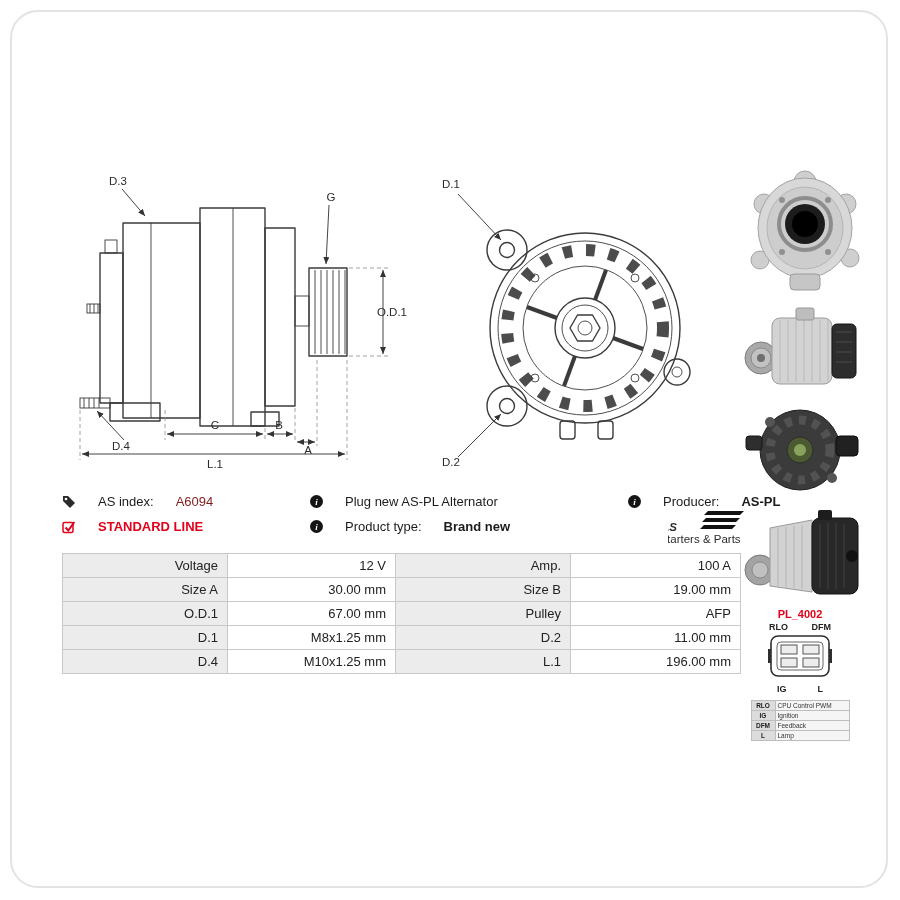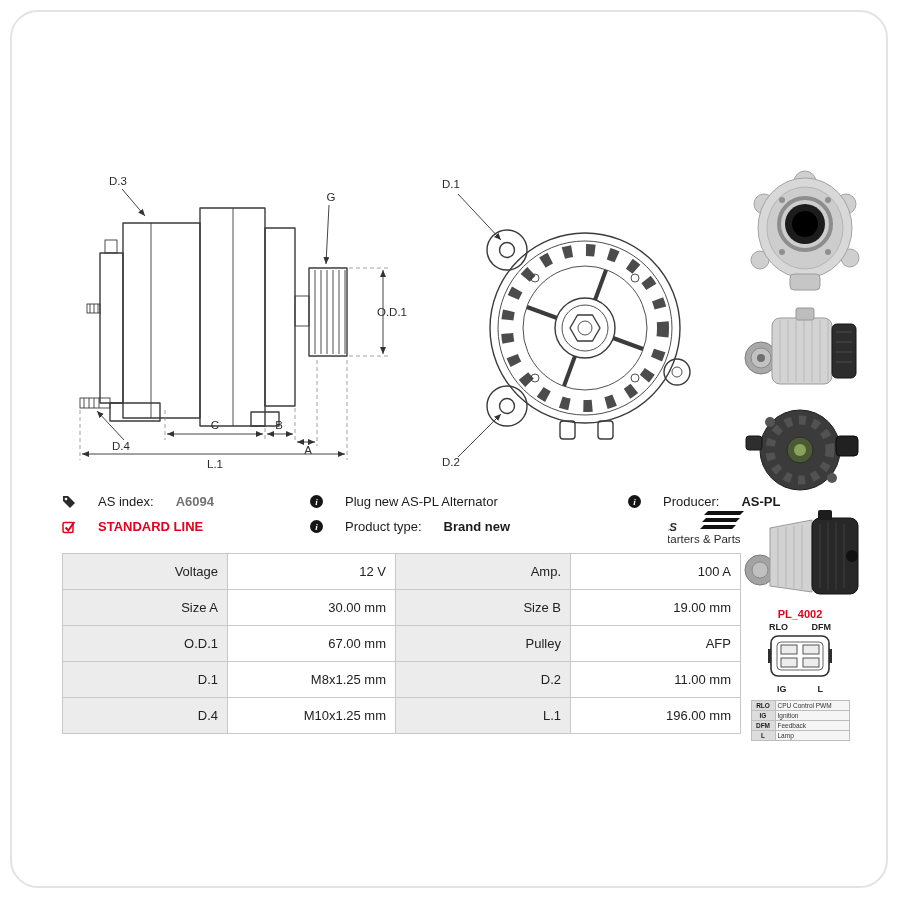--- a/index.html
+++ b/index.html
@@ -30,32 +30,32 @@
   #photo3 { top:400px; }
   #photo4 { top:506px; }
 
   .inforow { position:absolute; display:flex; align-items:center; gap:22px; font-size:13px; white-space:nowrap; }
   #as-index      { left:62px;  top:494px; }
   #brand-new     { left:310px; top:494px; }
   #producer      { left:628px; top:494px; }
   #standard-line { left:62px;  top:519px; color:#e2001a; font-weight:bold; }
   #product-type  { left:310px; top:519px; }
   .b { font-weight:bold;text-align:center; }
-  .idx { font-weight:bold; color:#737373; }
+  .idx { font-weight:normal; color:#7f1d1d; }
   .iicon {
     display:inline-flex; width:13px; height:13px; border-radius:50%;
     background:#151515; color:#fff; font-size:9px; font-weight:bold; font-style:italic;
     align-items:center; justify-content:center; flex:0 0 13px;
     font-family:"Liberation Serif", serif;
   }
   #as-logo { position:absolute; left:668px; top:506px; }
 
   .spec { position:absolute; left:62px; top:553px; border-collapse:collapse; }
   .spec td {
-    border:1px solid #c8c8c8; height:36px; font-size:13px;
+    border:1px solid #c8c8c8; height:24px; font-size:13px;
     padding:0 9px; text-align:right; color:#222;
   }
   .spec td.lt { background:#ececec; }
   .spec td.vt { background:#ffffff; }
 
   .connector { position:absolute; left:748px; top:608px; width:104px; text-align:center; }
   .plug-name { color:#e2001a; font-weight:bold; font-size:11px; margin-bottom:2px; }
   .pin-row { display:flex; justify-content:space-between; margin:0 auto; font-size:9px; font-weight:bold; color:#222; }
   .pin-row.top { width:62px; margin-bottom:1px; }
   .pin-row.bottom { width:46px; margin-top:1px; }

